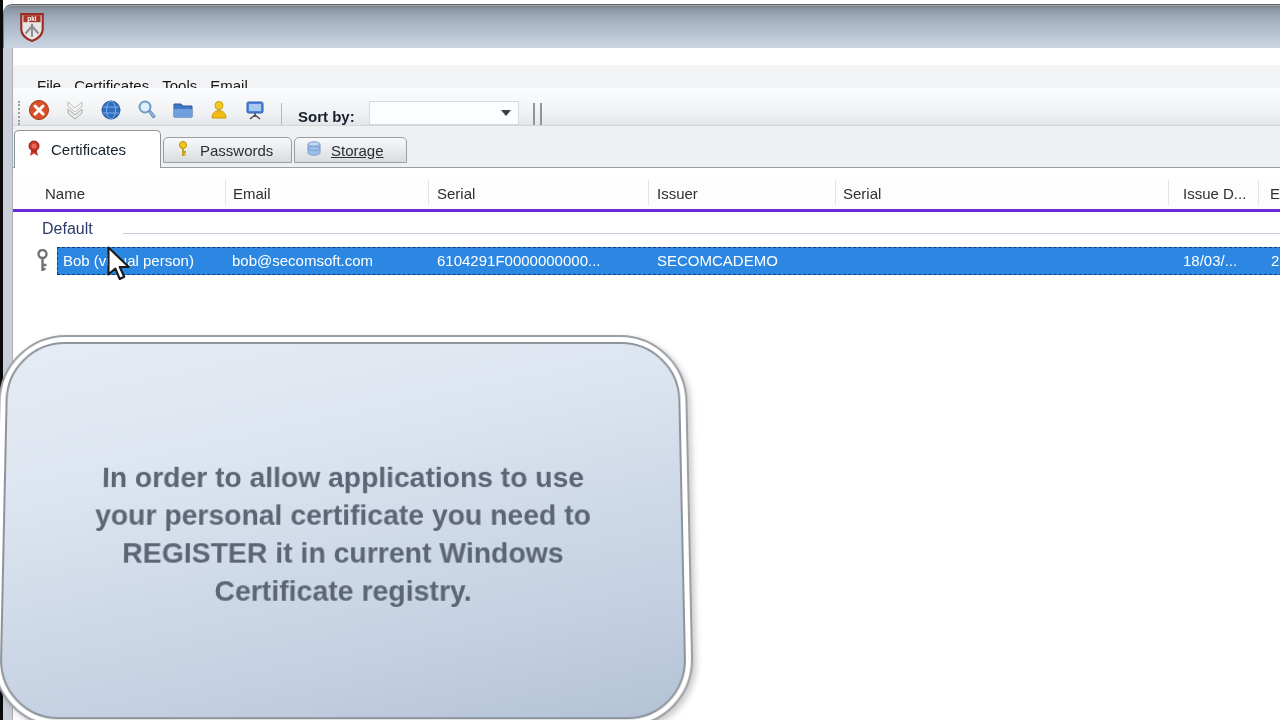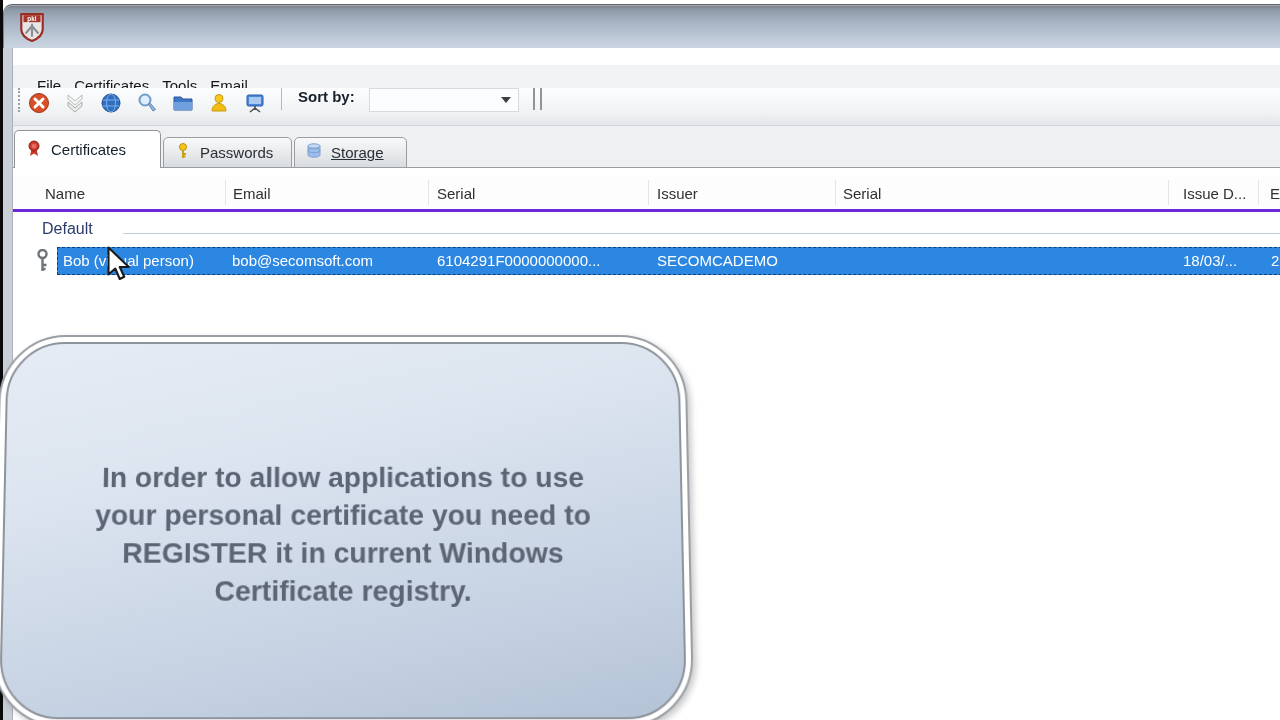--- a/index.html
+++ b/index.html
@@ -19,38 +19,38 @@
     text-shadow:0 1px 1px rgba(255,255,255,.55); letter-spacing:.2px; }
 
   .side-frame { position:absolute; left:3px; top:48px; width:10px; bottom:0; background:#c9cfd6; border-right:1px solid #aab0b7; }
 
   .menubar { position:absolute; left:13px; top:65px; right:0; height:40px; background:#f2f3f5;
     display:flex; align-items:center; padding-left:24px; gap:13px; }
   .menu-item { font-size:15px; color:#141414; cursor:default; }
 
   .toolbar { position:absolute; left:13px; top:88px; right:0; height:38px;
     background:linear-gradient(#fcfdfe 0%, #eff1f3 70%, #e3e6ea 100%);
-    border-bottom:1px solid #d2d5d9; display:flex; align-items:flex-start; }
+    border-bottom:1px solid #d2d5d9; display:flex; align-items:flex-end; }
   .grip { margin-left:5px; height:24px; width:3px; border-left:2px dotted #9aa0a6; }
   .tbtn { width:36px; height:30px; display:flex; align-items:center; justify-content:center; }
   .vsep { width:1px; height:22px; background:#b6bac0; margin:0 8px; }
   .sort-label { font-size:15px; font-weight:600; color:#17202a; margin:0 14px 0 8px; }
   .combo { width:150px; height:24px; background:#fcfdfe; border:1px solid #d6dade; display:flex; align-items:center; }
   .combo-value { flex:1; font-size:14px; color:#222; padding-left:6px; }
   .combo-arrow { width:0; height:0; border-left:5px solid transparent; border-right:5px solid transparent;
     border-top:6px solid #3a3f45; margin-right:7px; }
   .dgrip { display:flex; gap:5px; margin-left:14px; }
   .dgrip div { width:2px; height:22px; background:#8f959b; }
 
   .tabstrip { position:absolute; left:13px; top:126px; right:0; height:42px; background:#eef0f2; }
   .content { position:absolute; left:13px; top:167px; right:0; bottom:0; background:#fff; border-top:1px solid #9a9ea3; }
 
   .tab { position:absolute; display:flex; align-items:center; gap:8px; padding-left:10px;
     font-size:15px; color:#2a2f35; border:1px solid #9a9ea3; border-radius:5px 5px 0 0;
-    background:linear-gradient(#f8f9fa, #d9dcdf); top:137px; height:31px; }
+    background:linear-gradient(#f8f9fa, #d9dcdf); top:137px; height:26px; }
   .tab.active { top:130px; height:38px; background:#fff; border-color:#8f9499; border-bottom:none;
     z-index:6; color:#15202b; box-shadow:inset 0 1px 0 #fff; }
   .tab-cert { left:14px; width:147px; }
   .tab-pass { left:163px; width:129px; }
   .tab-stor { left:294px; width:113px;text-decoration:underline; }
 
   .thead { position:absolute; left:13px; top:176px; right:0; height:36px; background:#fdfdfd;
     border-bottom:3px solid #6d28d9; }
   .th { position:absolute; top:9px; font-size:15px; color:#2f2f2f; white-space:nowrap; }
   .col-sep { position:absolute; top:4px; bottom:4px; width:1px; background:#e2e4e6; }

